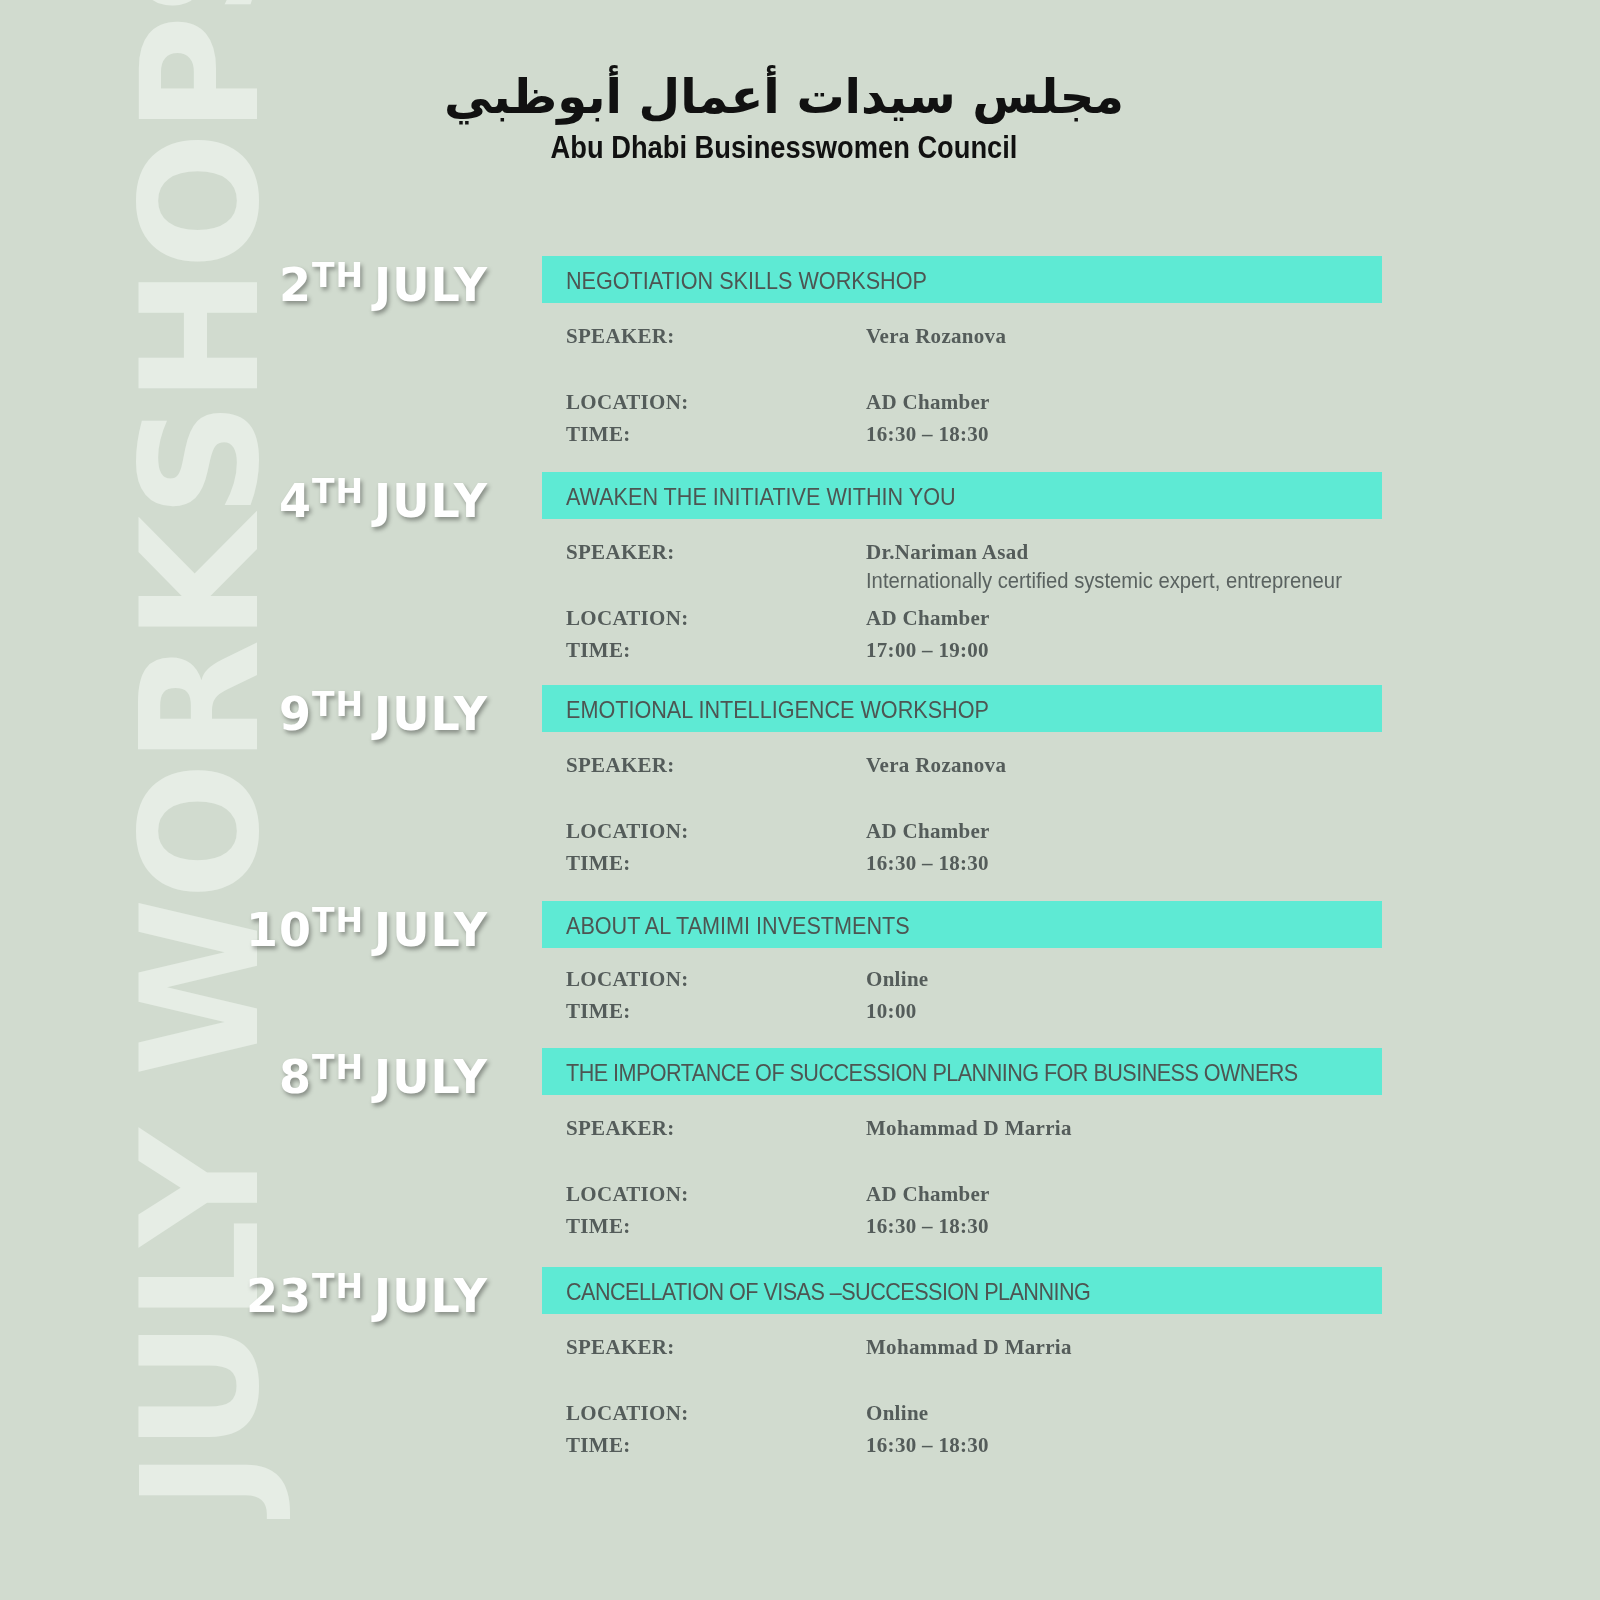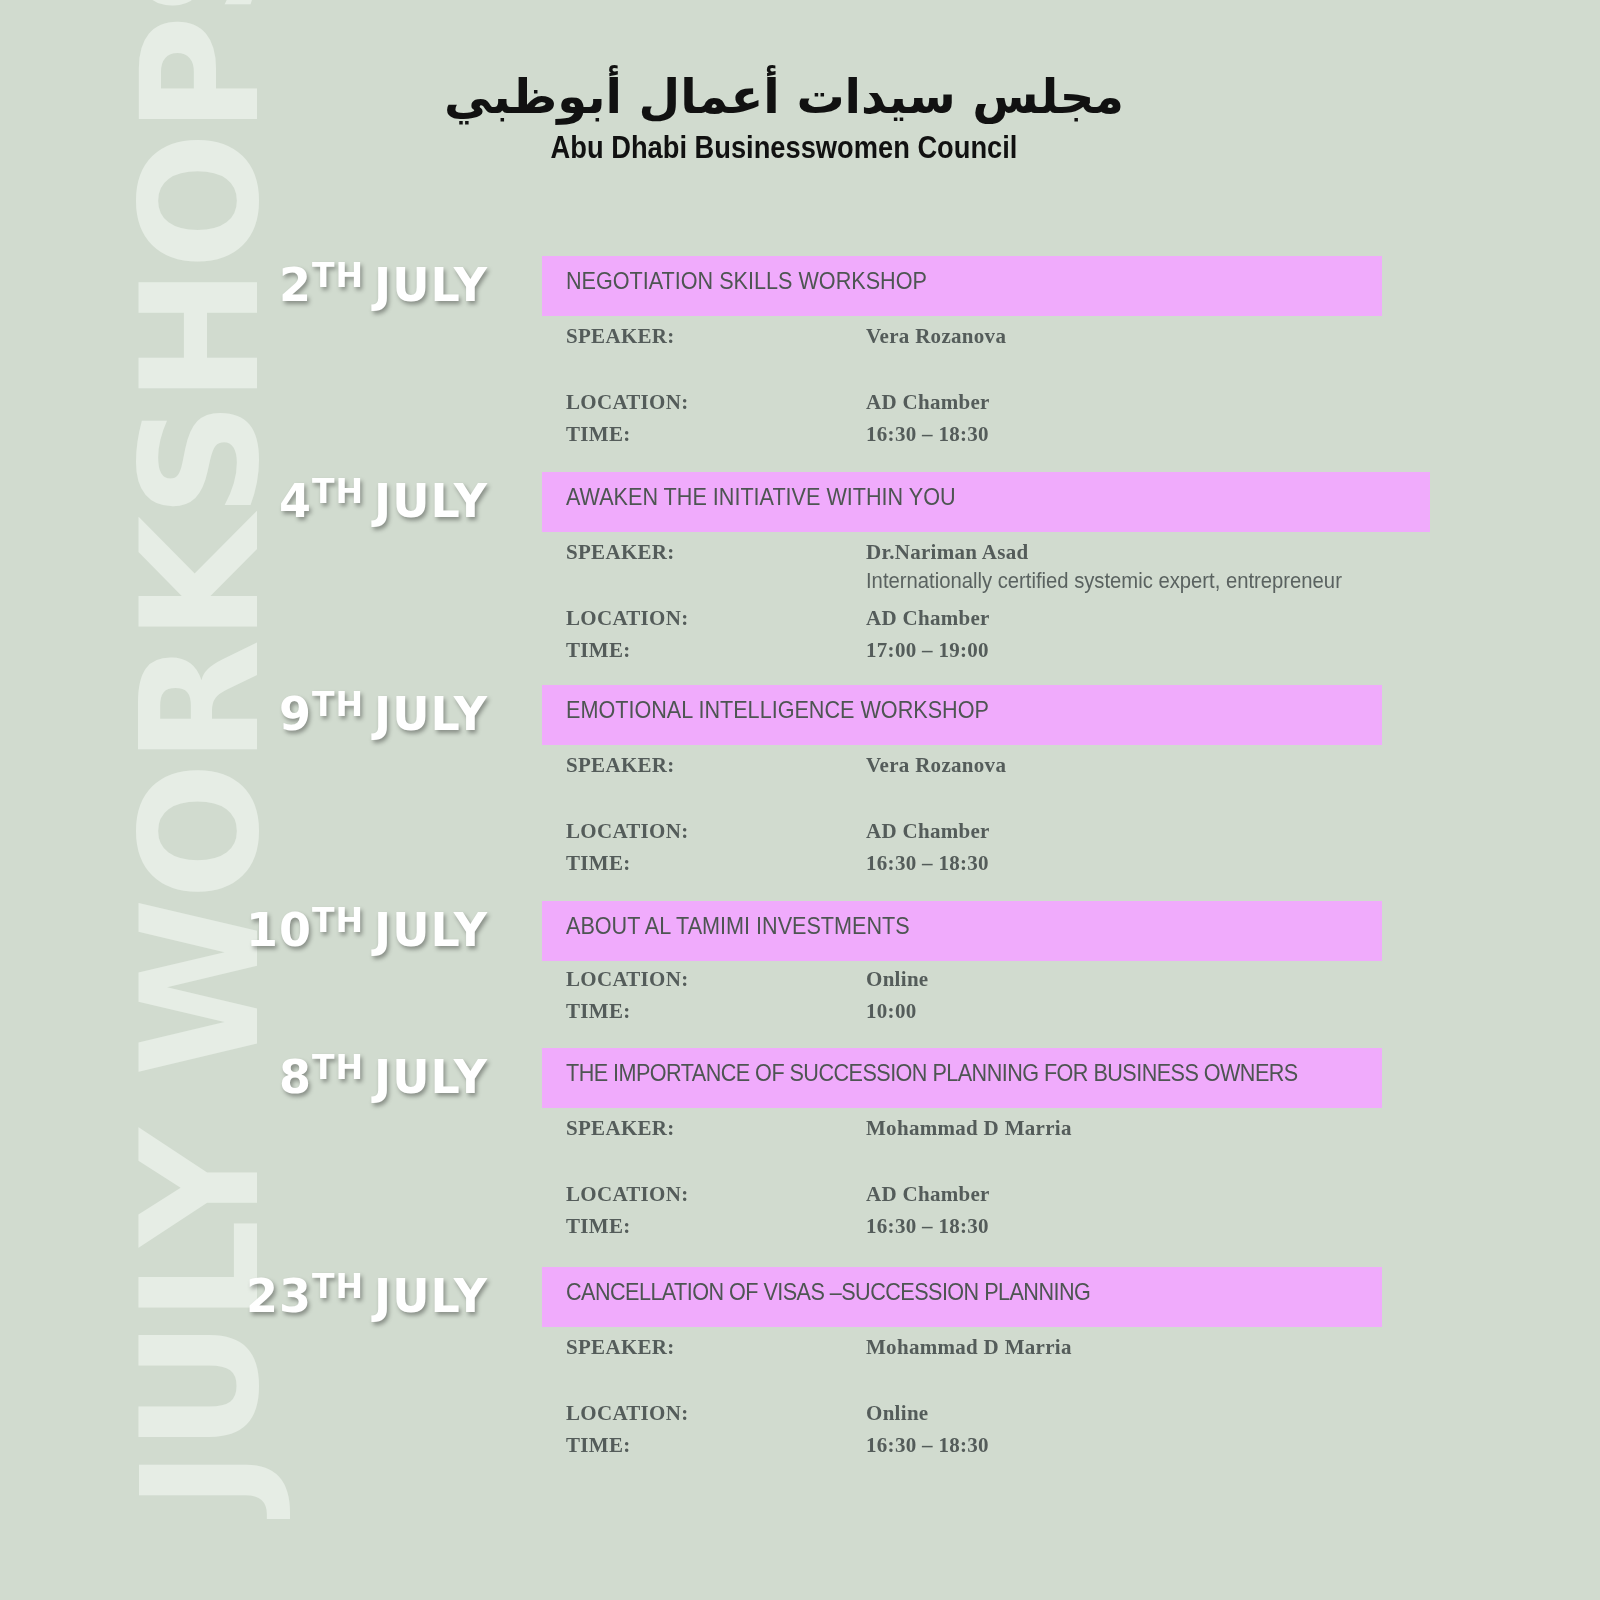--- a/index.html
+++ b/index.html
@@ -35,22 +35,22 @@
   .event { position: absolute; left: 0; width: 1600px; }
   .date {
     position: absolute; right: 1112px; top: 2px;
     font-family: "DejaVu Sans", sans-serif; font-weight: bold;
     font-size: 46px; color: #ffffff; white-space: nowrap;
     text-shadow: 2px 3px 4px rgba(0,0,0,0.35);
     letter-spacing: 1px;
   }
   .date sup { font-size: 33px; vertical-align: top; position: relative; top: -2px; margin-right: 10px; }
   .bar {
-    position: absolute; left: 542px; width: 840px; height: 60px;
-    background: #f0abfc;
+    position: absolute; left: 542px; width: 840px; height: 47px;
+    background: #5eead4;
   }
   .bar span {
     position: absolute; left: 24px; top: 11px;
     font-family: "Liberation Sans", sans-serif;
     font-size: 24px; color: #4d5552; white-space: nowrap;
     transform-origin: 0 0; transform: scaleX(0.9);
   }
   .row { position: absolute; font-family: Liberation Serif, serif; font-weight: bold; font-size: 21px; color: #545c5a; white-space: nowrap; letter-spacing: 0.3px; }
   .lbl { left: 566px; }
   .val { left: 866px; }
@@ -74,21 +74,21 @@
   <div class="row lbl" style="top:68px;">SPEAKER:</div>
   <div class="row val" style="top:68px;">Vera Rozanova</div>
   <div class="row lbl" style="top:134px;">LOCATION:</div>
   <div class="row val" style="top:134px;">AD Chamber</div>
   <div class="row lbl" style="top:166px;">TIME:</div>
   <div class="row val" style="top:166px;">16:30 – 18:30</div>
 </div>
 
 <div class="event" style="top:472px;">
   <div class="date"><span>4</span><sup>TH</sup><span>JULY</span></div>
-  <div class="bar" style="top:0;padding-left:48px;">
+  <div class="bar" style="top:0;">
       <span>AWAKEN THE INITIATIVE WITHIN YOU</span>
     </div>
   <div class="row lbl" style="top:68px;">SPEAKER:</div>
   <div class="row val" style="top:68px;">Dr.Nariman Asad</div>
   <div class="sub" style="top:96px;">Internationally certified systemic expert, entrepreneur</div>
   <div class="row lbl" style="top:134px;">LOCATION:</div>
   <div class="row val" style="top:134px;">AD Chamber</div>
   <div class="row lbl" style="top:166px;">TIME:</div>
   <div class="row val" style="top:166px;">17:00 – 19:00</div>
 </div>

